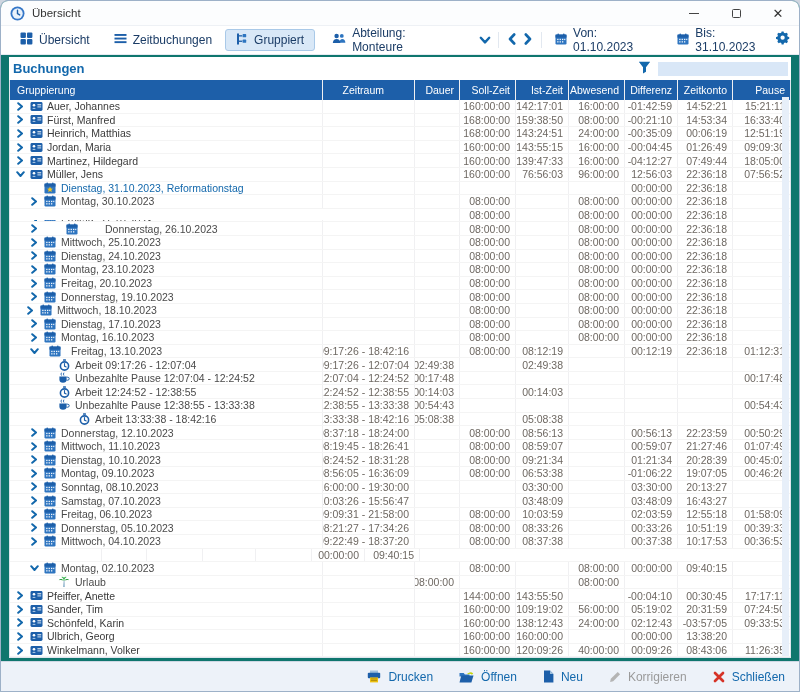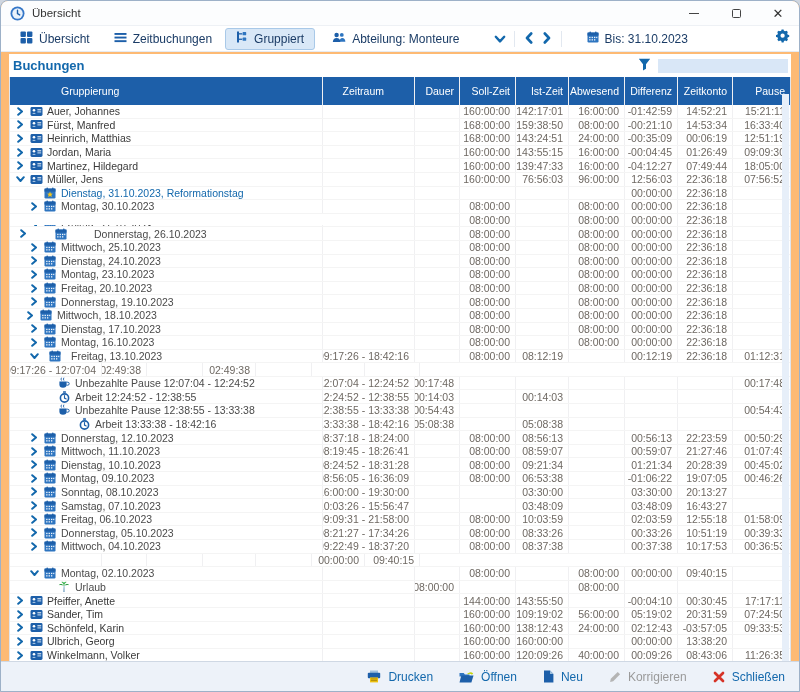--- a/index.html
+++ b/index.html
@@ -1,18 +1,18 @@
 <!DOCTYPE html>
 <html><head>
 <meta charset="utf-8">
 <style>
   html,body{margin:0;padding:0;background:#cfd6e0;}
   *{box-sizing:border-box;}
   .window{width:800px;height:692px;margin:0 auto;border:1px solid #9db1c8;border-radius:8px 8px 0 0;
-    overflow:hidden;background:#fdba74;display:flex;flex-direction:column;
+    overflow:hidden;background:#0f766e;display:flex;flex-direction:column;
     font-family:"Liberation Sans",sans-serif;}
   
   .titlebar{flex:0 0 25px;background:#fcfdfe;display:flex;align-items:center;padding-left:9px;border-bottom:1px solid #eef1f5;}
   .app-icon{width:15px;height:15px;margin-right:7px;display:inline-flex;}
   .title-text{font-size:11.5px;color:#333;flex:1;}
   .win-controls{display:flex;height:100%;}
   .win-btn{width:42px;height:100%;display:flex;align-items:center;justify-content:center;color:#444;cursor:default;}
   .glyph-min{display:inline-block;width:10px;border-top:1.2px solid #444;}
   .glyph-max{display:inline-block;width:9px;height:9px;border:1.2px solid #444;border-radius:1.5px;}
   .glyph-close{font-size:13px;line-height:1;color:#333;}
@@ -27,21 +27,21 @@
   .gear-btn{margin-left:auto;display:flex;align-items:center;}
   
   .content{flex:1 1 auto;padding:2px 8px 0 8px;display:flex;flex-direction:column;overflow:hidden;}
   .panel{background:#fff;display:flex;flex-direction:column;}
   .panel-head{height:23px;display:flex;align-items:center;justify-content:space-between;padding:0 3px 0 4px;}
   .heading{font-size:13px;font-weight:bold;color:#1368ac;}
   .filter-wrap{display:flex;align-items:center;gap:7px;}
   .filter-input{width:130px;height:14px;background:#d9e7f7;border:none;outline:none;font-size:10px;padding:0 3px;}
   
   .tablewrap{position:relative;border:1px solid #dfe5ee;border-top:none;}
-  .thead{display:flex;background:#1d5fa9;color:#fff;height:28px;align-items:center;font-size:10.5px;padding-left:44px;}
+  .thead{display:flex;background:#1d5fa9;color:#fff;height:20px;align-items:center;font-size:10.5px;}
   .thead .cell{height:100%;display:flex;align-items:center;}
   .tbody{display:flex;flex-direction:column;background:#fff;}
   .trow{display:flex;height:13.6px;align-items:stretch;font-size:10.5px;border-bottom:1px solid #f4f4f4;}
   .cell{display:flex;align-items:center;border-right:1px solid #f0f0f2;overflow:hidden;white-space:nowrap;}
   .c0{flex:1 1 auto;gap:4px;}
   .c1{flex:0 0 92px;}.c2{flex:0 0 45px;}.c3{flex:0 0 56px;}.c4{flex:0 0 53px;}
   .c5{flex:0 0 56px;}.c6{flex:0 0 53px;}.c7{flex:0 0 55px;}.c8{flex:0 0 57px;border-right:none;}
   .num{justify-content:flex-end;padding-right:5px;color:#6e6862;}
   .hcell{justify-content:flex-end;padding-right:5px;}
   .hcell.left{justify-content:flex-start;padding-left:7px;}
@@ -133,20 +133,38 @@
       <span><svg width="10" height="12" viewBox="0 0 10 12">
             <path d="M7.2 1.5 L3 6 L7.2 10.5" fill="none" stroke="#1368ac" stroke-width="2.6" stroke-linecap="round" stroke-linejoin="round"></path>
           </svg></span>
     </div>
     <div class="nav-btn">
       <span><svg width="10" height="12" viewBox="0 0 10 12">
             <path d="M2.8 1.5 L7 6 L2.8 10.5" fill="none" stroke="#1368ac" stroke-width="2.6" stroke-linecap="round" stroke-linejoin="round"></path>
           </svg></span>
     </div>
     <div class="tbar-div"></div>
+    <div class="date-group">
+      <span><svg width="12" height="12" viewBox="0 0 12 12">
+            <rect x="0.5" y="1.6" width="11" height="9.9" rx="1.2" fill="#2e75c0"></rect>
+            <rect x="0.5" y="1.6" width="11" height="3" fill="#1d5fa9"></rect>
+            <rect x="2.5" y="0.4" width="1.4" height="2.4" rx="0.6" fill="#1d5fa9"></rect>
+            <rect x="8.1" y="0.4" width="1.4" height="2.4" rx="0.6" fill="#1d5fa9"></rect>
+            <g fill="#fff" opacity="0.95">
+              <rect x="2.2" y="5.8" width="1.3" height="1.3"></rect>
+              <rect x="4.6" y="5.8" width="1.3" height="1.3"></rect>
+              <rect x="7" y="5.8" width="1.3" height="1.3"></rect>
+              <rect x="9.2" y="5.8" width="1.1" height="1.3"></rect>
+              <rect x="2.2" y="8.2" width="1.3" height="1.3"></rect>
+              <rect x="4.6" y="8.2" width="1.3" height="1.3"></rect>
+              <rect x="7" y="8.2" width="1.3" height="1.3"></rect>
+            </g>
+          </svg></span>
+      <span>Von: 01.10.2023</span>
+    </div>
     <div class="date-group" style="margin-left:12px;">
       <span><svg width="12" height="12" viewBox="0 0 12 12">
             <rect x="0.5" y="1.6" width="11" height="9.9" rx="1.2" fill="#2e75c0"></rect>
             <rect x="0.5" y="1.6" width="11" height="3" fill="#1d5fa9"></rect>
             <rect x="2.5" y="0.4" width="1.4" height="2.4" rx="0.6" fill="#1d5fa9"></rect>
             <rect x="8.1" y="0.4" width="1.4" height="2.4" rx="0.6" fill="#1d5fa9"></rect>
             <g fill="#fff" opacity="0.95">
               <rect x="2.2" y="5.8" width="1.3" height="1.3"></rect>
               <rect x="4.6" y="5.8" width="1.3" height="1.3"></rect>
               <rect x="7" y="5.8" width="1.3" height="1.3"></rect>
@@ -438,21 +456,21 @@
               <div class="cell num c1"></div>
               <div class="cell num c2"></div>
               <div class="cell num c3">08:00:00</div>
               <div class="cell num c4"></div>
               <div class="cell num c5">08:00:00</div>
               <div class="cell num c6">00:00:00</div>
               <div class="cell num c7">22:36:18</div>
               <div class="cell num c8"></div>
             </div>
             <div class="trow day">
-              <div class="cell c0" style="padding-left: 8px; gap: 26px;">
+              <div class="cell c0" style="padding-left: 19px; gap: 26px;">
                 <span class="chev">
                   <svg width="8" height="9" viewBox="0 0 8 9">
                     <path d="M2.2 1.2 L6 4.5 L2.2 7.8" fill="none" stroke="#1368ac" stroke-width="2" stroke-linecap="round" stroke-linejoin="round"></path>
                   </svg>
                 </span>
                 <span class="ricon">
                   <svg width="12" height="12" viewBox="0 0 12 12">
                     <rect x="0.5" y="1.6" width="11" height="9.9" rx="1.2" fill="#2e75c0"></rect>
                     <rect x="0.5" y="1.6" width="11" height="3" fill="#1d5fa9"></rect>
                     <rect x="2.5" y="0.4" width="1.4" height="2.4" rx="0.6" fill="#1d5fa9"></rect>
@@ -788,20 +806,32 @@
               <div class="cell num c1">09:17:26 - 18:42:16</div>
               <div class="cell num c2"></div>
               <div class="cell num c3">08:00:00</div>
               <div class="cell num c4">08:12:19</div>
               <div class="cell num c5"></div>
               <div class="cell num c6">00:12:19</div>
               <div class="cell num c7">22:36:18</div>
               <div class="cell num c8">01:12:31</div>
             </div>
             <div class="trow booking">
+              <div class="cell c0" style="padding-left: 33px;">
+                <span class="chev"></span>
+                <span class="ricon">
+                  <svg width="11" height="12" viewBox="0 0 11 12">
+                    <rect x="4" y="0.2" width="3" height="1.6" rx="0.5" fill="#1d5fa9"></rect>
+                    <circle cx="5.5" cy="7" r="4.1" fill="#fff" stroke="#1d5fa9" stroke-width="1.6"></circle>
+                    <path d="M5.5 7 L5.5 4.5" stroke="#1d5fa9" stroke-width="1.1" stroke-linecap="round"></path>
+                    <path d="M5.5 7 L7.2 7.9" stroke="#1d5fa9" stroke-width="1.1" stroke-linecap="round"></path>
+                  </svg>
+                </span>
+                <span class="rlabel">Arbeit 09:17:26 - 12:07:04</span>
+              </div>
               <div class="cell num c1">09:17:26 - 12:07:04</div>
               <div class="cell num c2">02:49:38</div>
               <div class="cell num c3"></div>
               <div class="cell num c4">02:49:38</div>
               <div class="cell num c5"></div>
               <div class="cell num c6"></div>
               <div class="cell num c7"></div>
               <div class="cell num c8"></div>
             </div>
             <div class="trow booking">

